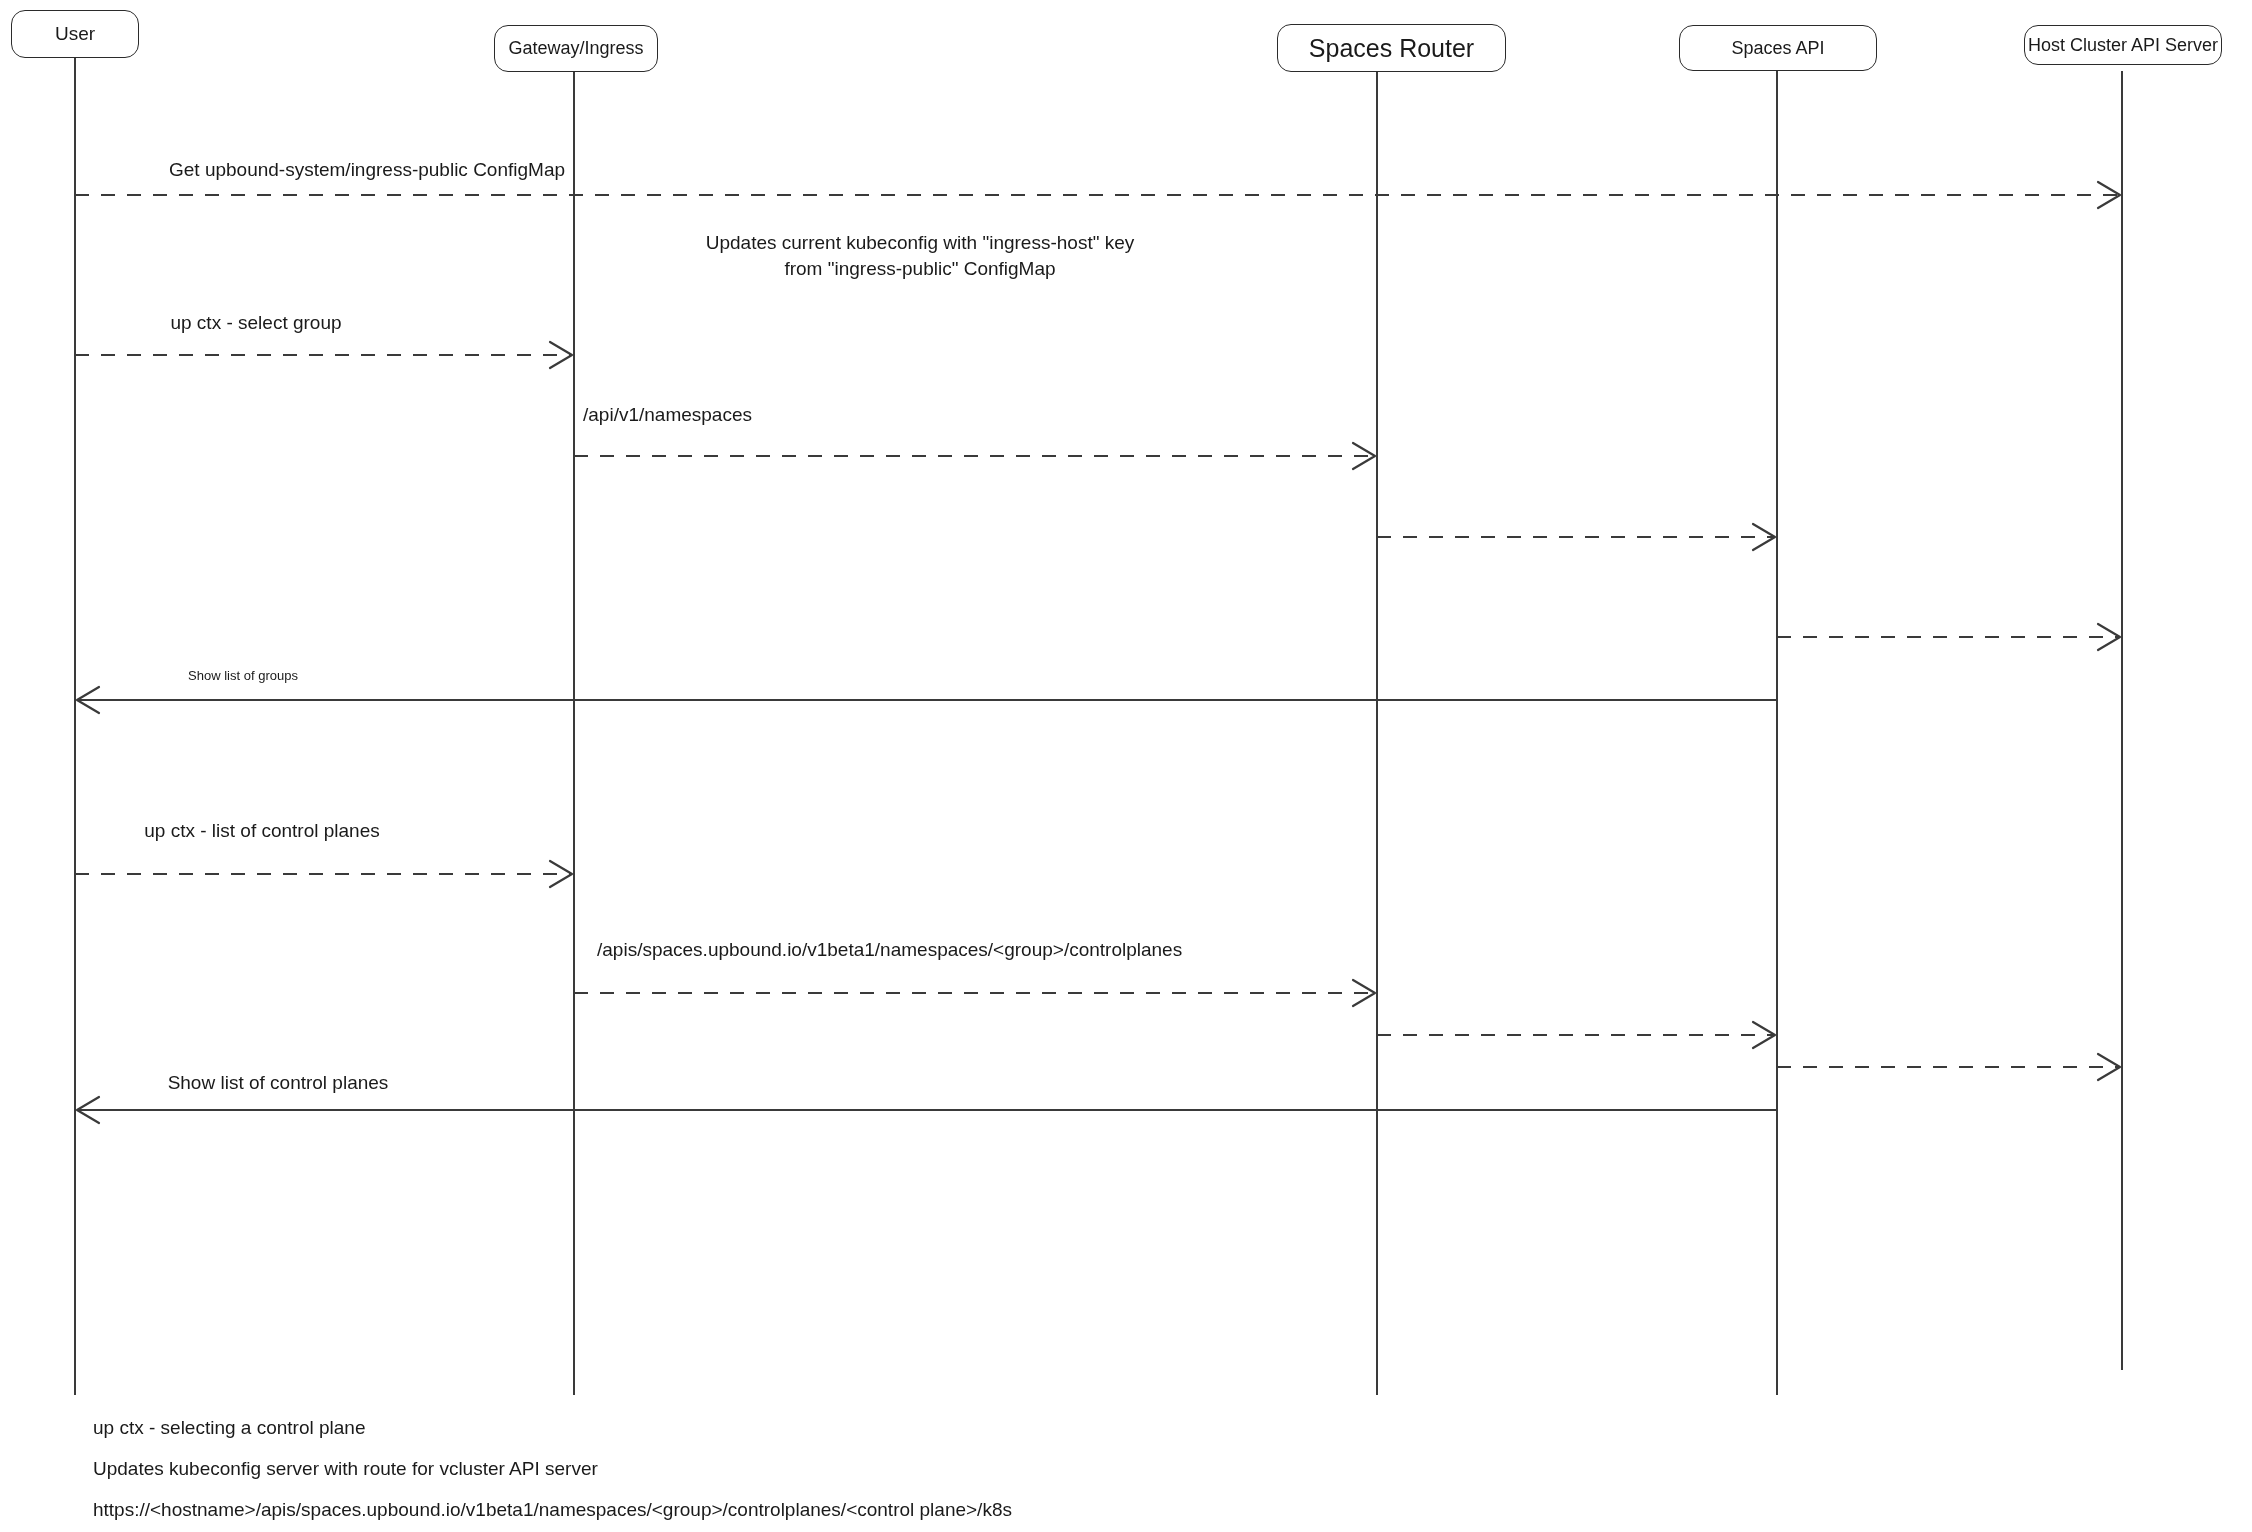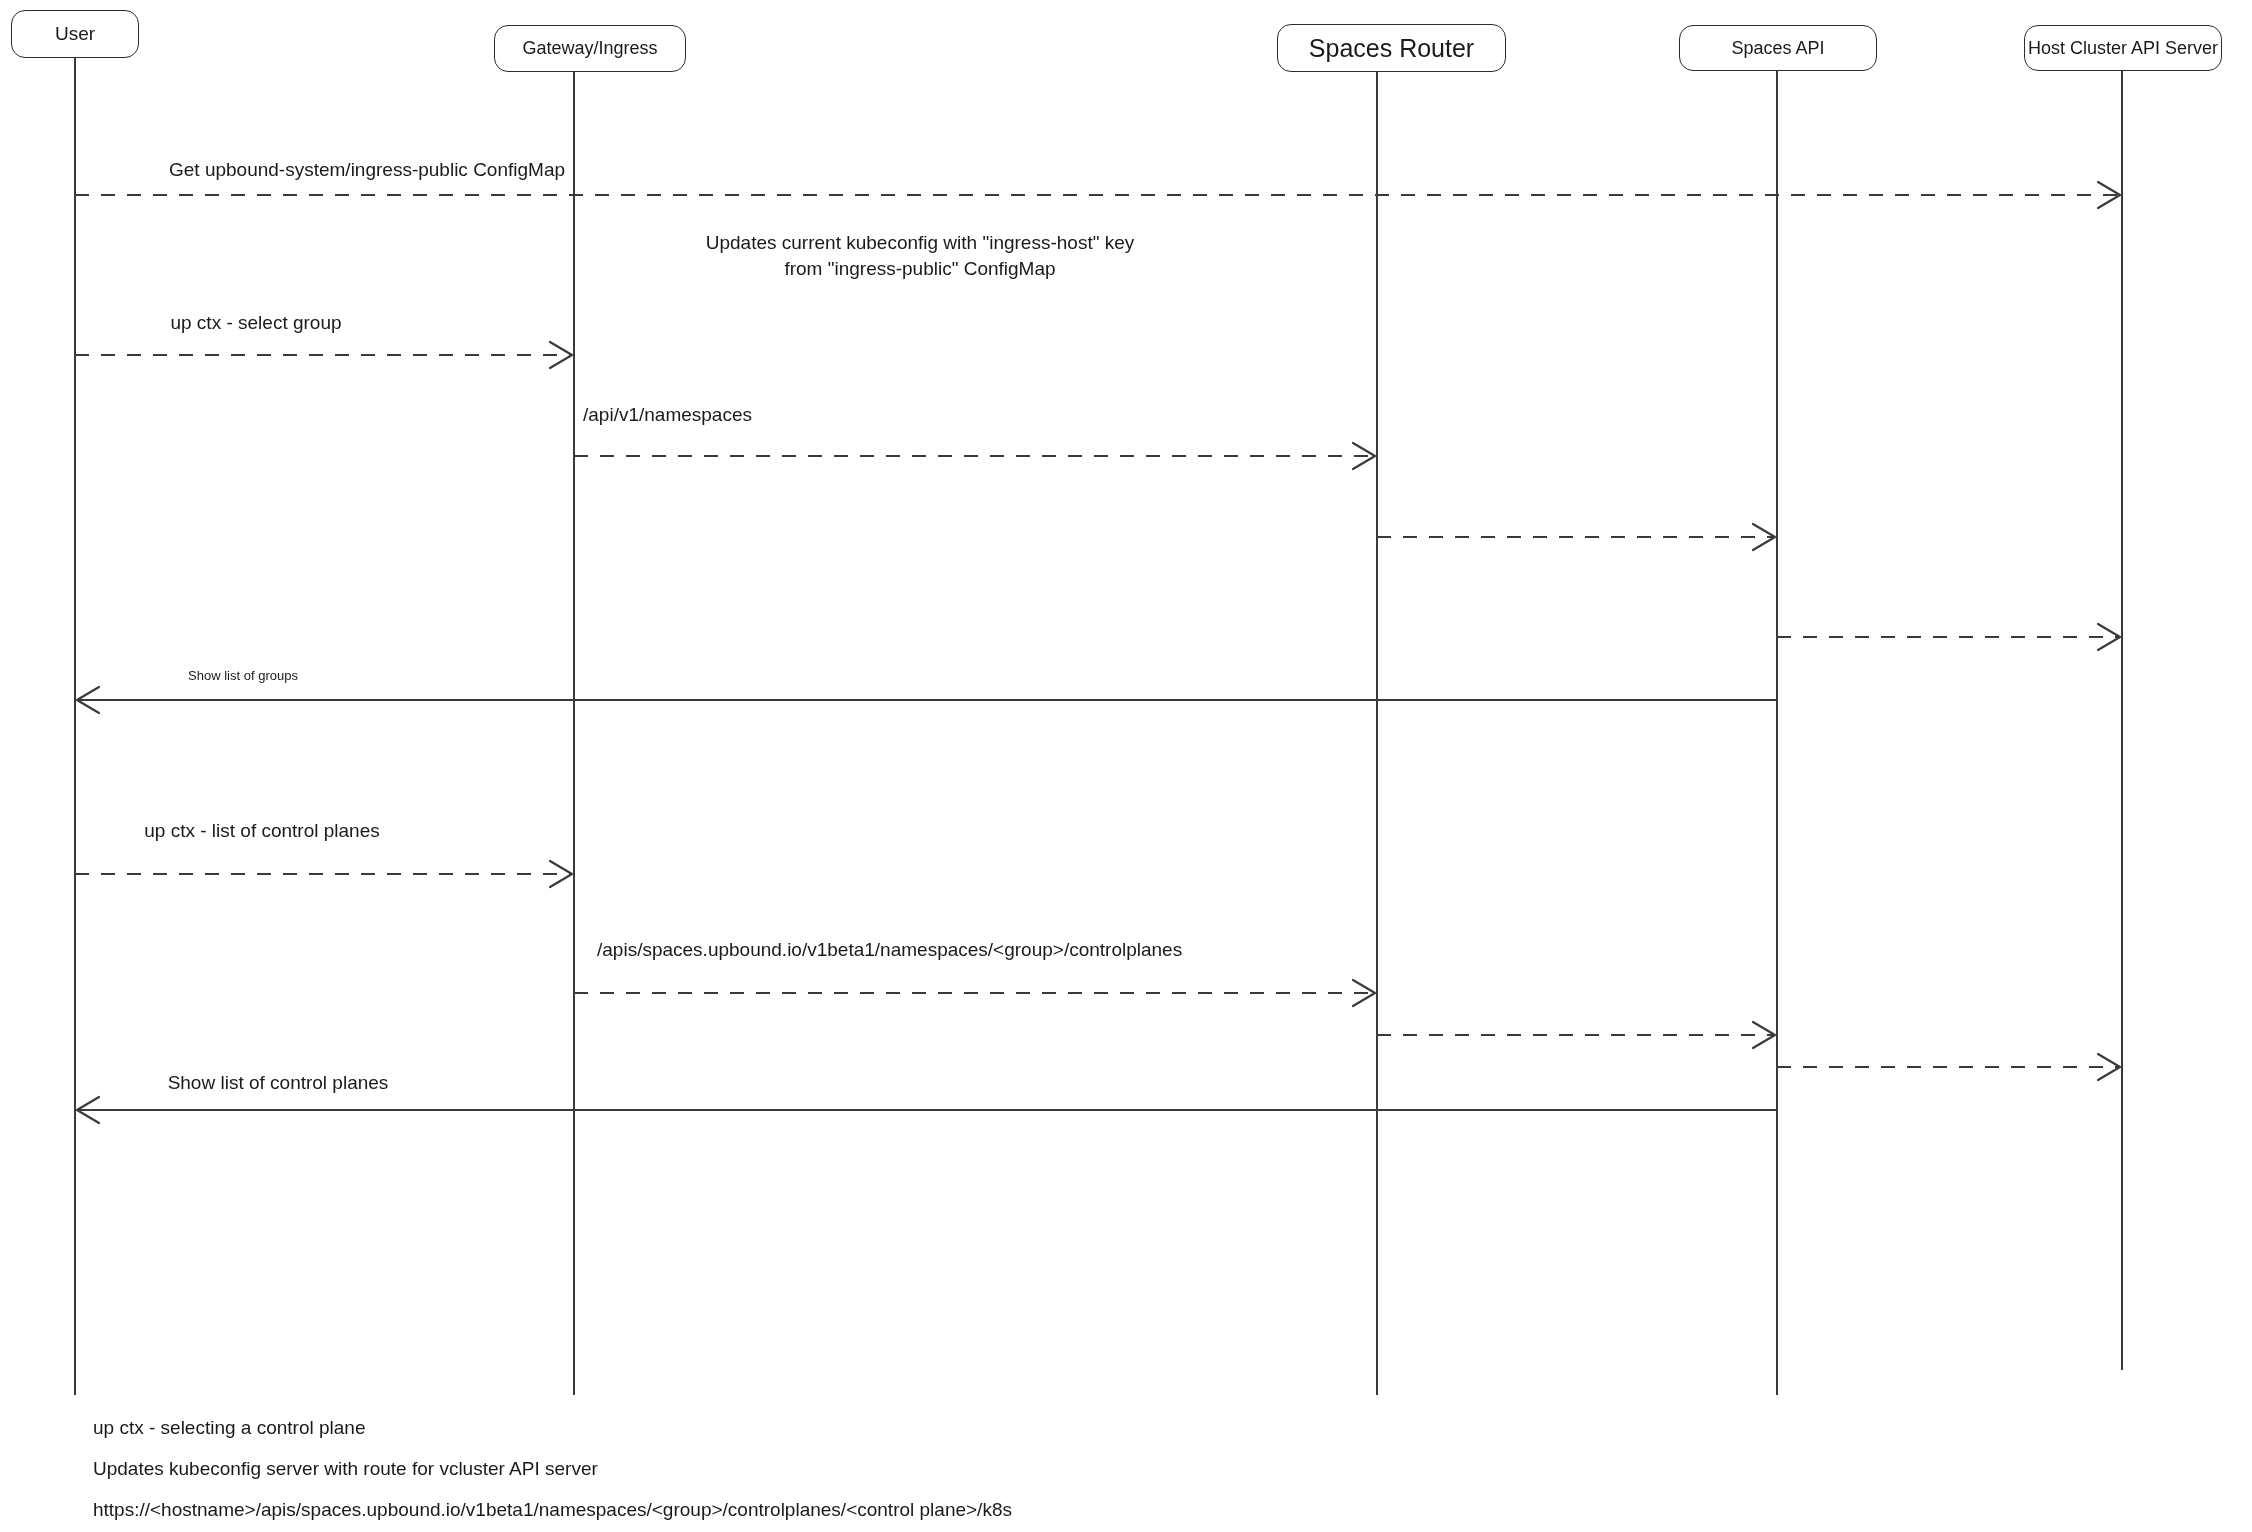--- a/index.html
+++ b/index.html
@@ -91,30 +91,30 @@
         <path d="M 2098 1054 L 2120 1067 L 2098 1080" fill="none" stroke="#3a3a3a" stroke-width="2.2" stroke-linecap="round" stroke-linejoin="round"></path>
         <line x1="1777" x2="77" y1="1110" y2="1110" stroke="#3a3a3a" stroke-width="2"></line>
         <path d="M 99 1097 L 77 1110 L 99 1123" fill="none" stroke="#3a3a3a" stroke-width="2.2" stroke-linecap="round" stroke-linejoin="round"></path>
       </g>
   </svg>
 
   <div id="participants-layer">
       <div class="participant-box" style="left: 11px; top: 10px; width: 128px; height: 48px; font-size: 19px;">
         <span>User</span>
       </div>
-      <div class="participant-box" style="left: 494px; top: 25px; width: 192px; height: 47px; font-size: 18px;">
+      <div class="participant-box" style="left: 494px; top: 25px; width: 164px; height: 47px; font-size: 18px;">
         <span>Gateway/Ingress</span>
       </div>
       <div class="participant-box" style="left: 1277px; top: 24px; width: 229px; height: 48px; font-size: 25px;">
         <span>Spaces Router</span>
       </div>
       <div class="participant-box" style="left: 1679px; top: 25px; width: 198px; height: 46px; font-size: 18px;">
         <span>Spaces API</span>
       </div>
-      <div class="participant-box" style="left: 2024px; top: 25px; width: 198px; height: 46px; font-size: 18px;">
+      <div class="participant-box" style="left: 2024px; top: 25px; width: 198px; height: 40px; font-size: 18px;">
         <span>Host Cluster API Server</span>
       </div>
     </div>
   <div id="labels-layer">
       <div class="msg-label center" style="left: 367px; top: 157px; font-size: 19px;">Get upbound-system/ingress-public ConfigMap</div>
       <div class="msg-label center" style="left: 920px; top: 230px; font-size: 19px;">Updates current kubeconfig with "ingress-host" key
 from "ingress-public" ConfigMap</div>
       <div class="msg-label center" style="left: 256px; top: 310px; font-size: 19px;">up ctx - select group</div>
       <div class="msg-label left" style="left: 583px; top: 390px; font-size: 19px; margin-top: 12px;">/api/v1/namespaces</div>
       <div class="msg-label center" style="left: 243px; top: 667px; font-size: 13px;">Show list of groups</div>

